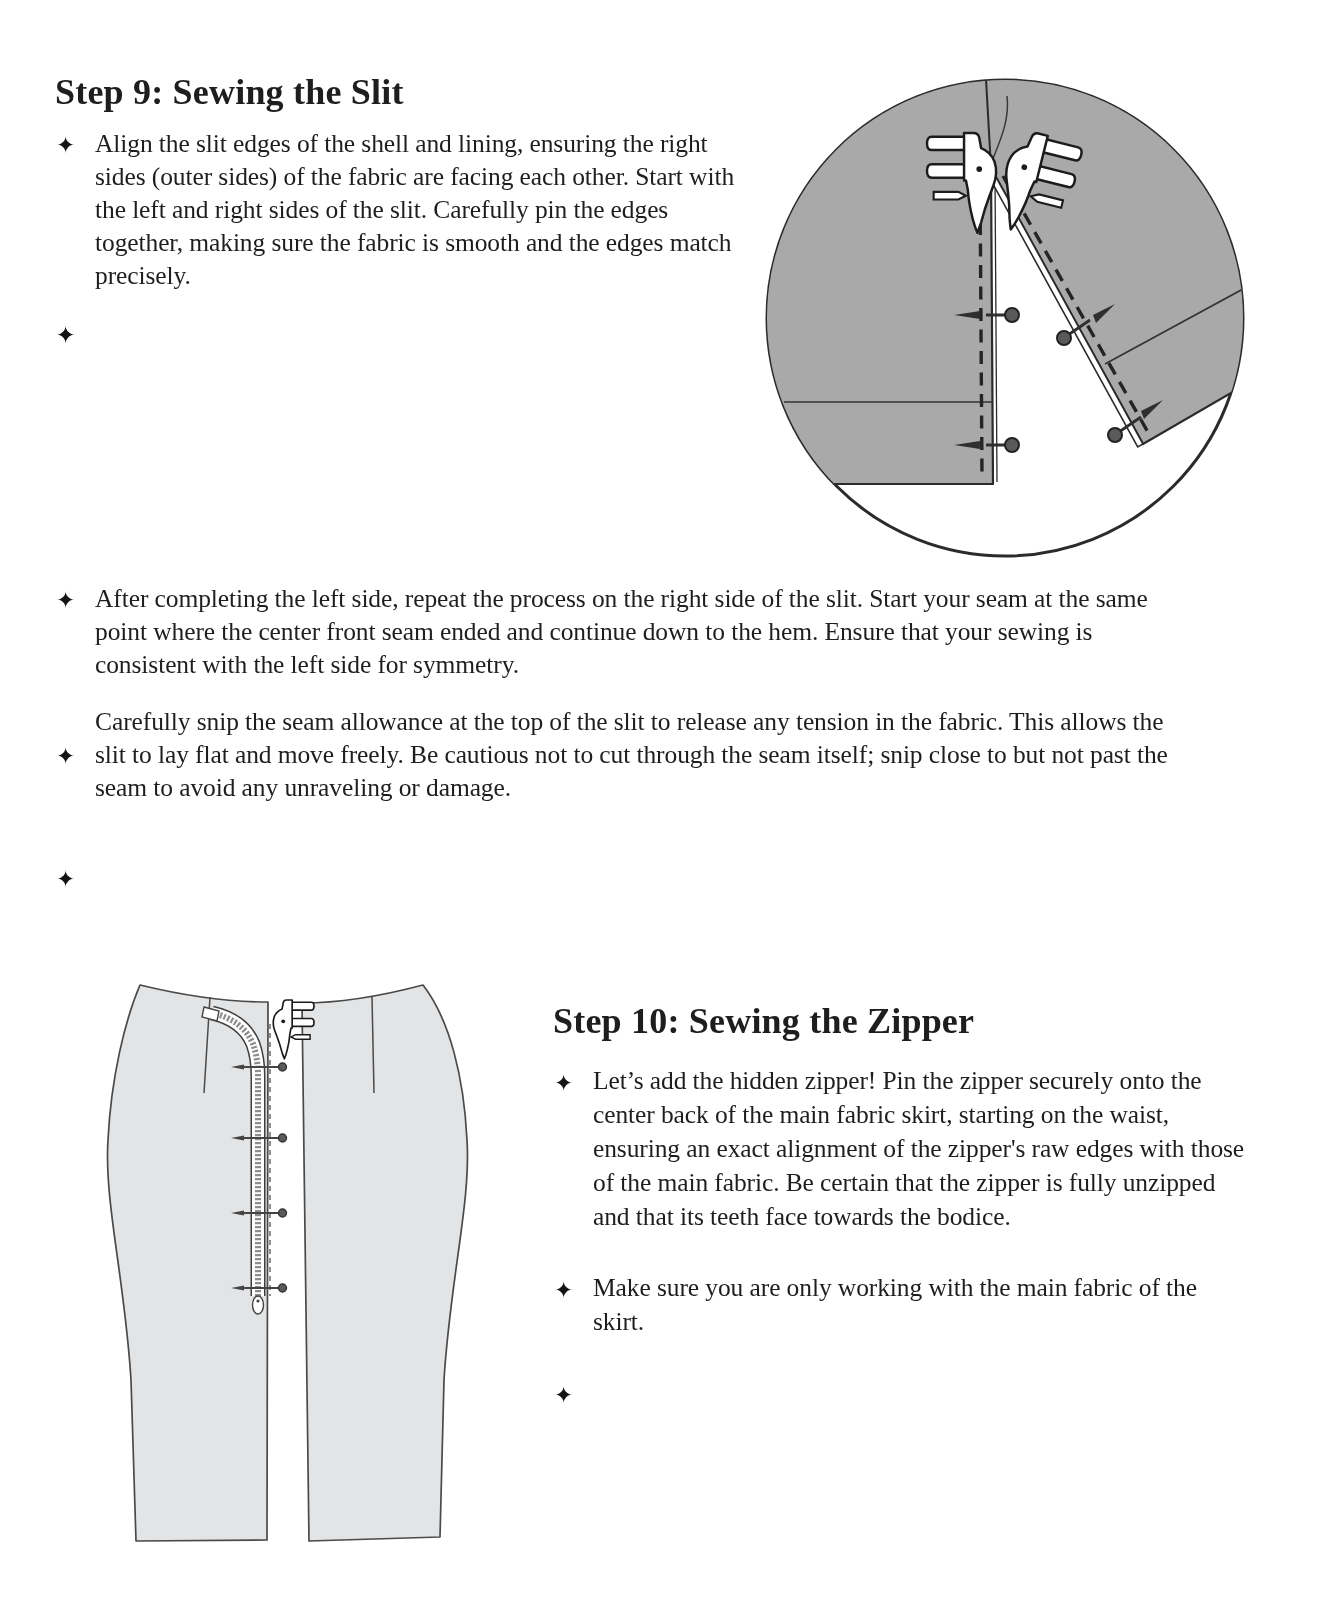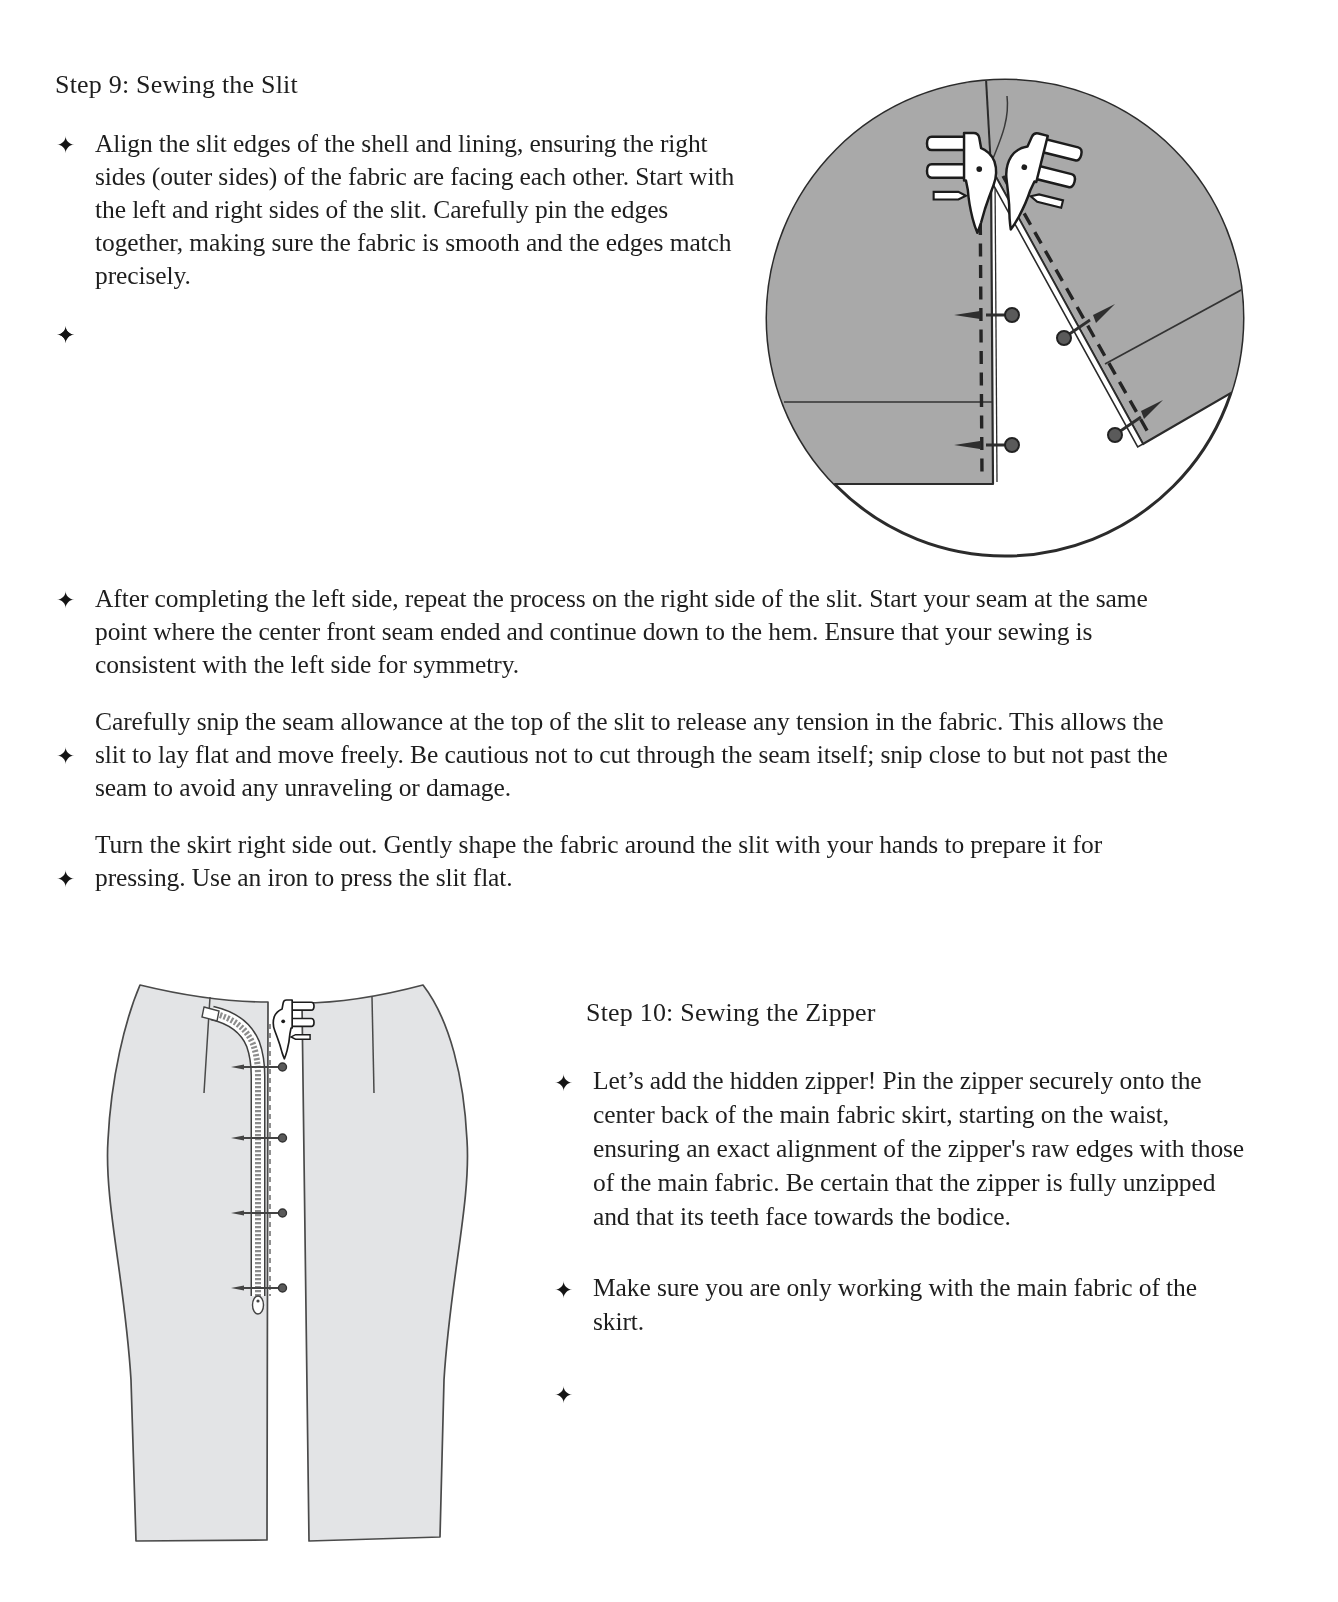--- a/index.html
+++ b/index.html
@@ -1,21 +1,21 @@
 <!DOCTYPE html>
 <html><head>
 <meta charset="utf-8">
 <style>
   html,body{margin:0;padding:0;}
   body{
     width:1338px;height:1602px;position:relative;background:#ffffff;
     font-family:"Liberation Serif",serif;color:#1e1e1e;overflow:hidden;
   }
   .sec-title{
-    position:absolute;font-size:26px;line-height:36px;font-weight:400;
+    position:absolute;font-size:36px;line-height:36px;font-weight:700;
     letter-spacing:.2px;white-space:nowrap;
   }
   ul.bullets{list-style:none;margin:0;padding:0;position:absolute;}
   ul.bullets li{
     position:relative;padding-left:40px;font-size:25.5px;line-height:33px;
     letter-spacing:-.1px;margin-bottom:25px;
   }
   ul.bullets .star{
     position:absolute;left:1px;top:2px;
     font-family:"DejaVu Sans",sans-serif;font-size:23px;color:#141414;
@@ -48,21 +48,20 @@
   <li>
     <span class="star">✦</span>
     <span>After completing the left side, repeat the process on the right side of the slit. Start your seam at the same point where the center front seam ended and continue down to the hem. Ensure that your sewing is consistent with the left side for symmetry.</span>
   </li>
   <li class="star-mid">
     <span class="star">✦</span>
     <span>Carefully snip the seam allowance at the top of the slit to release any tension in the fabric. This allows the slit to lay flat and move freely. Be cautious not to cut through the seam itself; snip close to but not past the seam to avoid any unraveling or damage.</span>
   </li>
   <li class="star-mid">
     <span class="star">✦</span>
-    <span>Turn the skirt right side out. Gently shape the fabric around the slit with your hands to prepare it for pressing. Use an iron to press the slit flat.</span>
   </li>
 </ul>
 
 <svg class="illus" style="left:762px;top:75px;" width="486" height="486" viewBox="0 0 486 486">
   <defs>
     <clipPath id="circClip">
         <circle cx="243" cy="243" r="238"></circle>
       </clipPath>
 
     <g id="pfoot">
@@ -168,21 +167,21 @@
   </g>
   <g>
     <polygon points="126,308 139,305.5 139,310.5" fill="#444444"></polygon>
     <line x1="131" y1="308" x2="174" y2="308" stroke="#444444" stroke-width="2.2"></line>
     <circle cx="177.5" cy="308" r="4" fill="#5a5a5a" stroke="#333333" stroke-width="1.4"></circle>
   </g>
 
   <use href="#pfootS" transform="translate(209,20) scale(-0.56,0.56)"></use>
 </svg>
 
-<h2 class="sec-title" style="left:553px;top:973px;margin-left:33px;">Step 10: Sewing the Zipper</h2>
+<h2 class="sec-title" style="left:553px;top:973px;">Step 10: Sewing the Zipper</h2>
 
 <ul class="bullets" id="s10-list" style="left:553px;top:1064px;width:700px;">
   <li>
     <span class="star">✦</span>
     <span>Let’s add the hidden zipper! Pin the zipper securely onto the center back of the main fabric skirt, starting on the waist, ensuring an exact alignment of the zipper's raw edges with those of the main fabric. Be certain that the zipper is fully unzipped and that its teeth face towards the bodice.</span>
   </li>
   <li>
     <span class="star">✦</span>
     <span>Make sure you are only working with the main fabric of the skirt.</span>
   </li>

